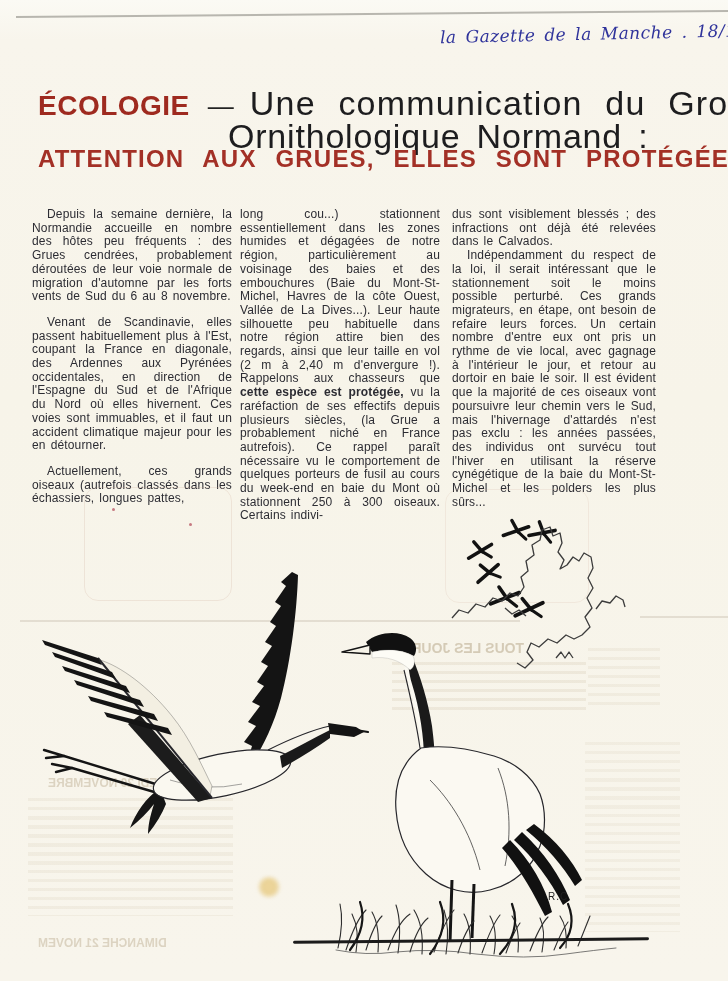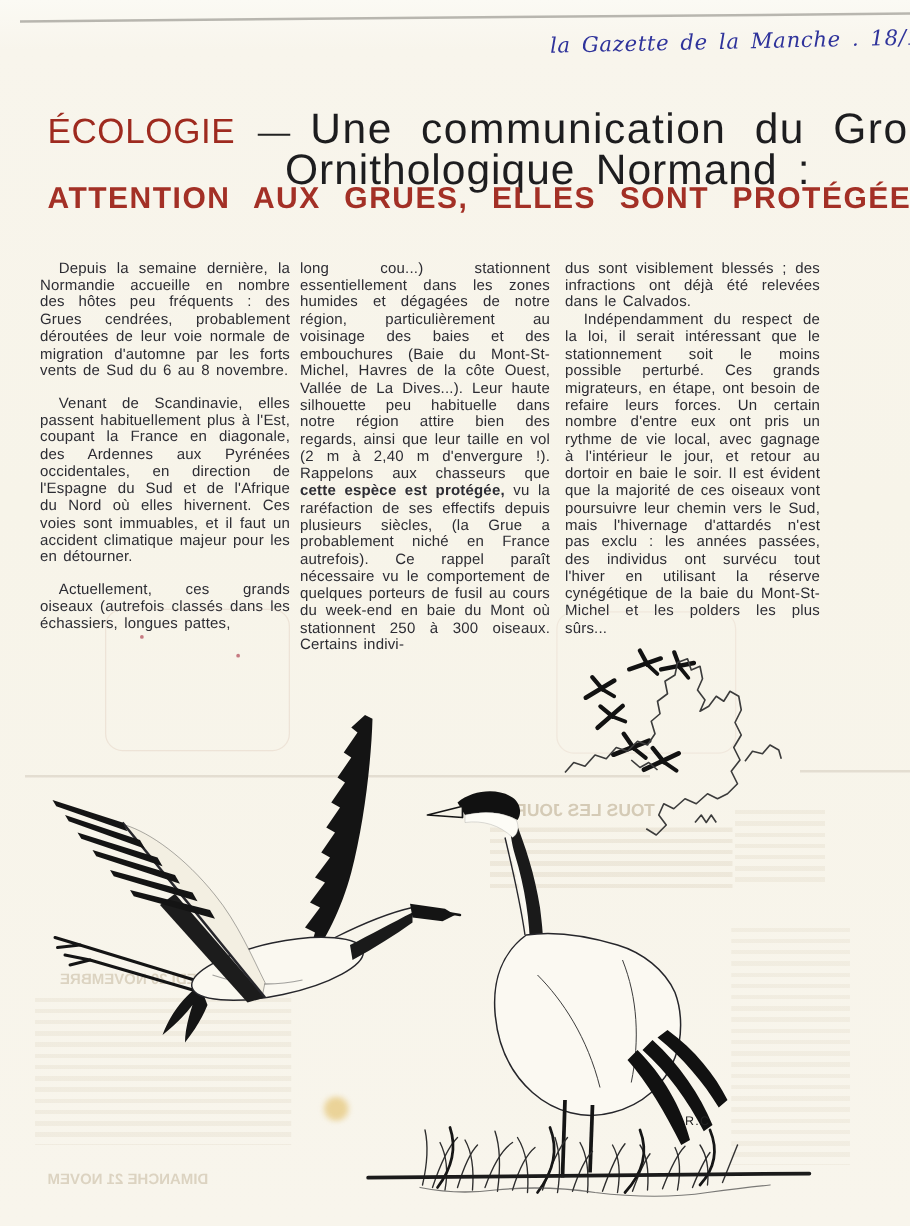--- a/index.html
+++ b/index.html
@@ -9,21 +9,21 @@
   .abs{position:absolute;}
   
   .top-edge{left:16px;top:13px;width:712px;height:1.5px;background:rgba(130,128,120,.55);
             transform:rotate(-0.5deg);}
   
   .handnote{left:440px;top:24px;width:280px;color:#2f339b;
             font-family:"DejaVu Serif",serif;font-style:italic;font-size:17px;
             letter-spacing:.5px;word-spacing:3px;transform:rotate(-1.3deg);white-space:nowrap;}
   
   .kicker-row{left:38px;top:84px;display:flex;align-items:baseline;white-space:nowrap;}
-  .kicker{font-size:28px;font-weight:normal;color:#9e2a1f;letter-spacing:.5px;}
+  .kicker{font-size:28px;font-weight:bold;color:#9e2a1f;letter-spacing:.5px;}
   .dash{font-size:26px;color:#222;margin:0 16px 0 18px;}
   .title1{font-size:34px;color:#1d1d1f;letter-spacing:1.2px;word-spacing:12px;}
   .title2{left:228px;top:117px;font-size:34px;color:#1d1d1f;letter-spacing:.8px;word-spacing:6px;white-space:nowrap;}
   .subhead{left:38px;top:145px;width:660px;font-size:24px;font-weight:bold;color:#a33026;
            letter-spacing:1.2px;word-spacing:11px;white-space:nowrap;}
   
   .cols{left:32px;top:176px;width:628px;display:flex;}
   .col{width:200px;font-size:12px;line-height:13.7px;color:#2c2c33;text-align:justify;
        letter-spacing:.15px;word-spacing:1.5px;margin-top:32px;}
   .col p{margin:0;}

